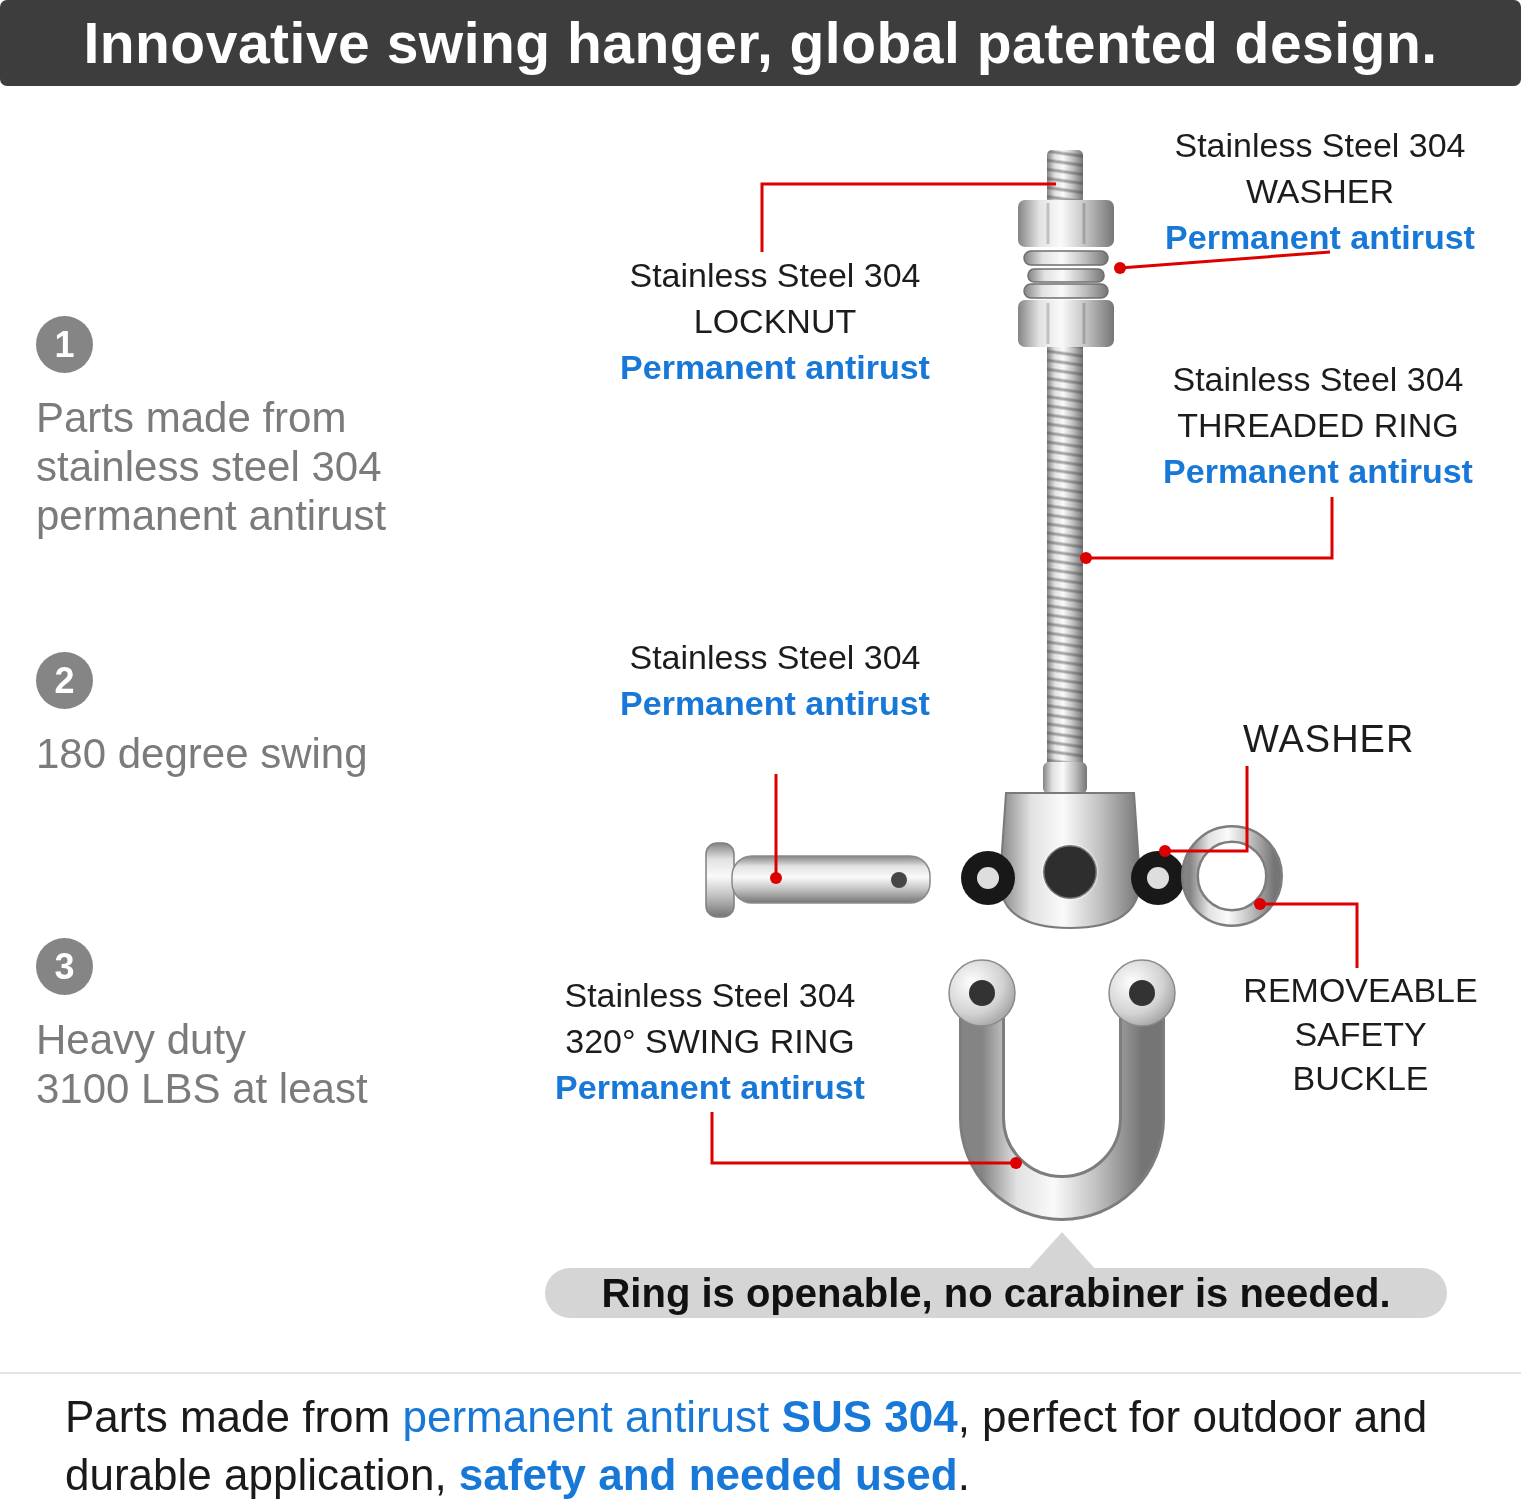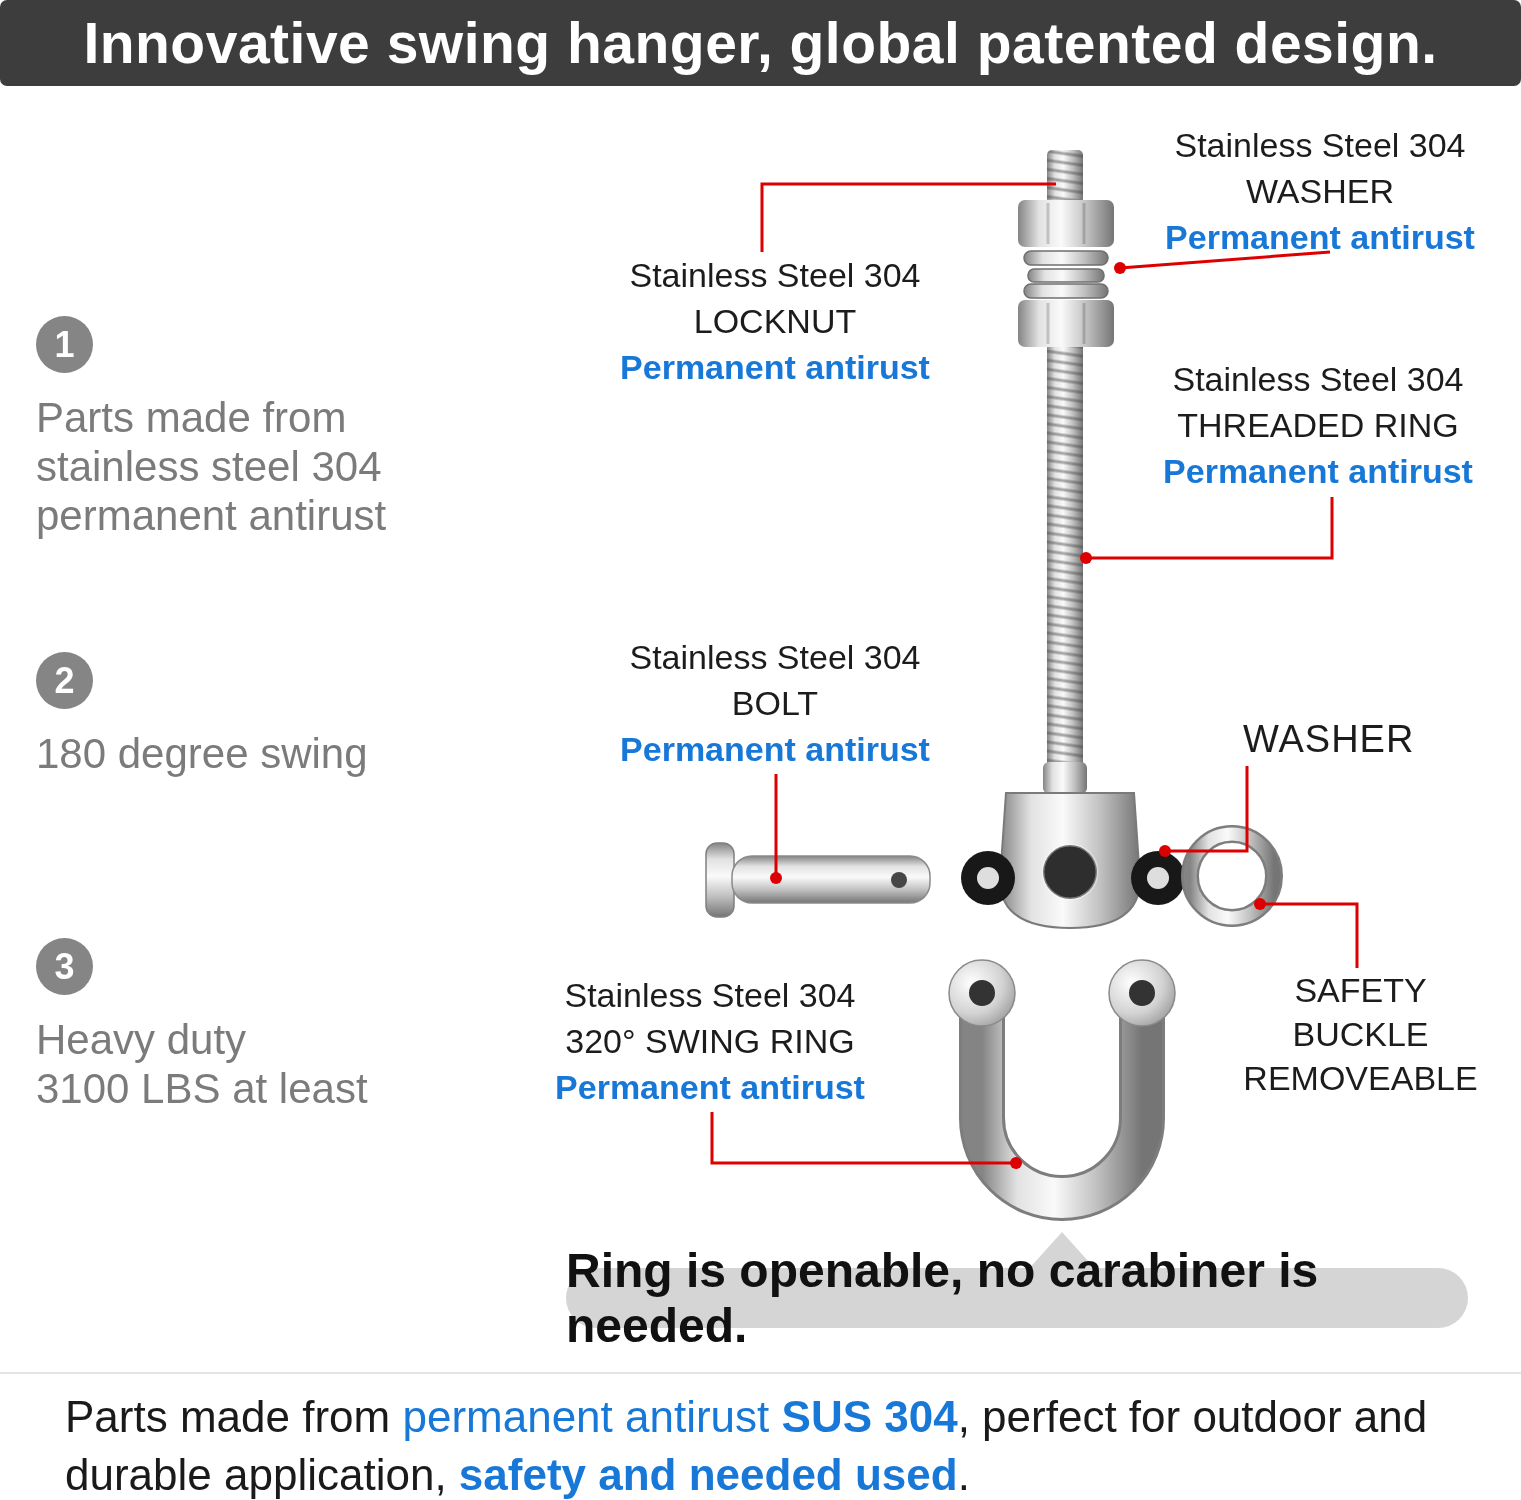--- a/index.html
+++ b/index.html
@@ -32,24 +32,24 @@
   .callout .note { color:var(--accent-blue, #1878d8); font-weight:700; }
   #co-washer-top   { left:1120px; top:122px; width:400px; }
   #co-locknut      { left:565px;  top:252px; width:420px; }
   #co-threaded     { left:1118px; top:356px; width:400px; }
   #co-bolt         { left:565px;  top:634px; width:420px; }
   #co-washer-side  { left:1243px; top:716px; width:230px; font-size:38px; letter-spacing:1px; text-align:left; }
   #co-swing-ring   { left:500px;  top:972px; width:420px; }
   #co-buckle       { left:1233px; top:968px; width:255px; line-height:44px; }
 
   .banner {
-    position:absolute; z-index:2; left:566px; top:1268px; width:902px; height:60px;
+    position:absolute; z-index:2; left:545px; top:1268px; width:902px; height:50px;
     background:var(--banner-bg, #d5d5d5); border-radius:32px;
     display:flex; align-items:center; justify-content:center;
-    font-size:48px; font-weight:700; color:#111;
+    font-size:40px; font-weight:700; color:#111;
   }
 
   .footer {
     position:absolute; z-index:2; left:0; top:1372px; width:1521px; height:164px;
     border-top:2px solid #e4e4e4; padding:14px 20px 0 65px;
     font-size:44px; line-height:58px; color:#1a1a1a;
   }
   .fb  { color:var(--accent-blue, #1878d8); }
   .fbb { color:var(--accent-blue, #1878d8); font-weight:700; }
 </style>
@@ -204,37 +204,36 @@
   </div>
 
   <div class="callout" id="co-threaded">
     <div class="mat">Stainless Steel 304</div>
     <div class="part">THREADED RING</div>
     <div class="note">Permanent antirust</div>
   </div>
 
   <div class="callout" id="co-bolt">
     <div class="mat">Stainless Steel 304</div>
-    <div class="part">BOLT</div>
     <div class="note">Permanent antirust</div>
   </div>
 
   <div class="callout" id="co-washer-side">
     <div class="part">WASHER</div>
   </div>
 
   <div class="callout" id="co-swing-ring">
     <div class="mat">Stainless Steel 304</div>
     <div class="part">320° SWING  RING</div>
     <div class="note">Permanent antirust</div>
   </div>
 
   <div class="callout" id="co-buckle">
+    <div class="part">REMOVEABLE</div>
     <div class="part">SAFETY BUCKLE</div>
-    <div class="part">REMOVEABLE</div>
   </div>
 
   <div class="banner">
     <span>Ring is openable, no carabiner is needed.</span>
   </div>
 
   <div class="footer">
     <div><span>Parts made from </span><span class="fb">permanent antirust </span><span class="fbb">SUS 304</span><span>, perfect for outdoor and</span></div>
     <div><span>durable application, </span><span class="fbb">safety and needed used</span><span>.</span></div>
   </div>

